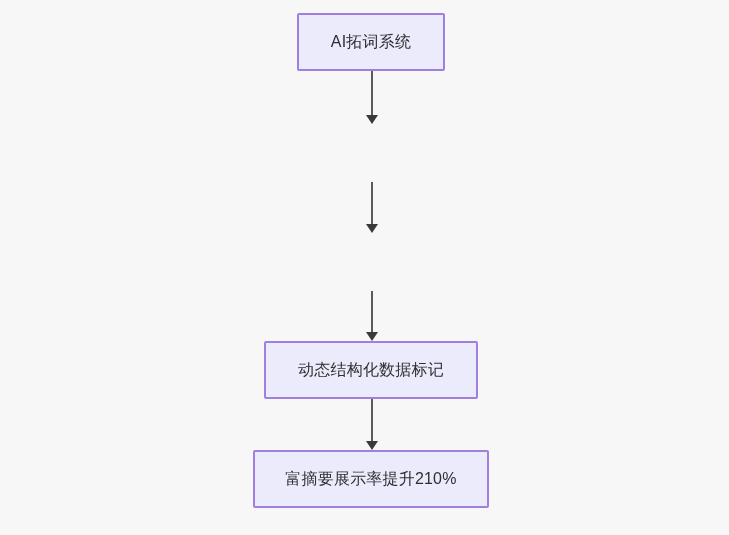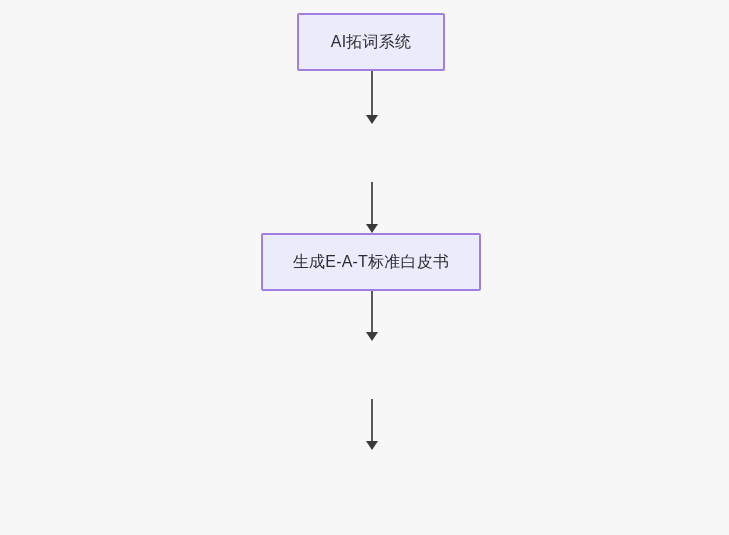--- a/index.html
+++ b/index.html
@@ -76,16 +76,19 @@
       <div class="edge-line" style="height: 42px;"></div>
       <div class="edge-head" style="top: 41px;"></div>
     </div>
     <div class="edge" style="left: 360px; top: 399px; height: 51px;">
       <div class="edge-line" style="height: 43px;"></div>
       <div class="edge-head" style="top: 42px;"></div>
     </div>
     <div class="node" style="left: 297px; top: 13px; width: 148px; height: 58px;">
       <span class="node-label">AI拓词系统</span>
     </div>
-    <div class="node" style="left: 261px; top: 233px; width: 220px; height: 58px;">
-      <span class="node-label">生成E-A-T标准白皮书</span>
+    <div class="node" style="left: 264px; top: 341px; width: 214px; height: 58px;">
+      <span class="node-label">动态结构化数据标记</span>
+    </div>
+    <div class="node" style="left: 253px; top: 450px; width: 236px; height: 58px;">
+      <span class="node-label">富摘要展示率提升210%</span>
     </div>
   </div>
 
 </body></html>

